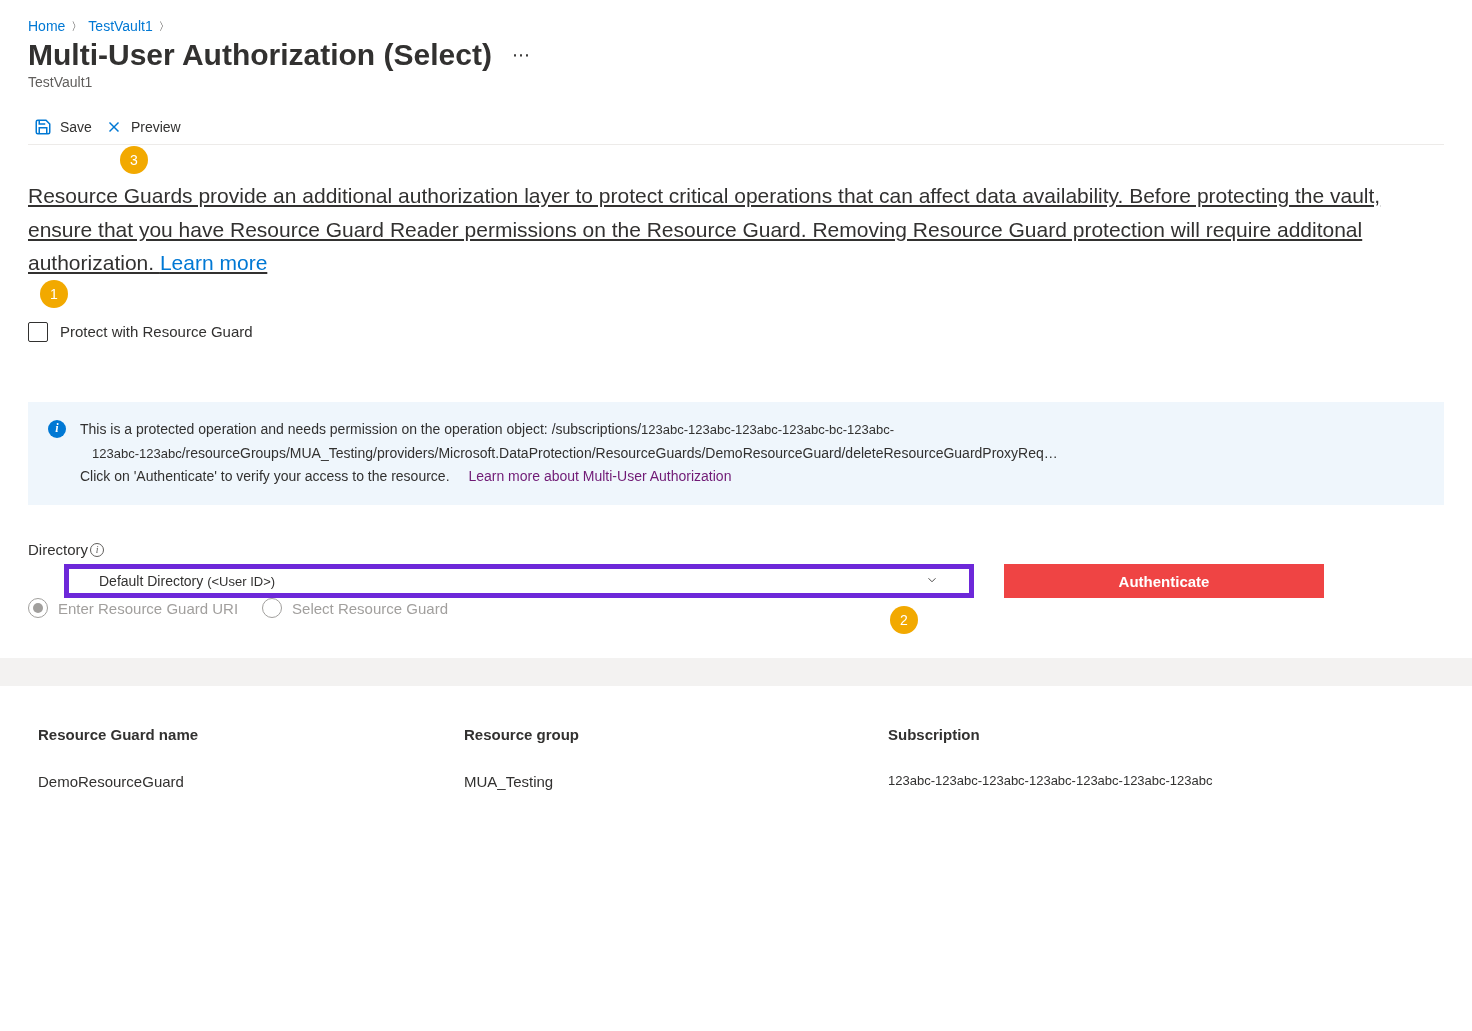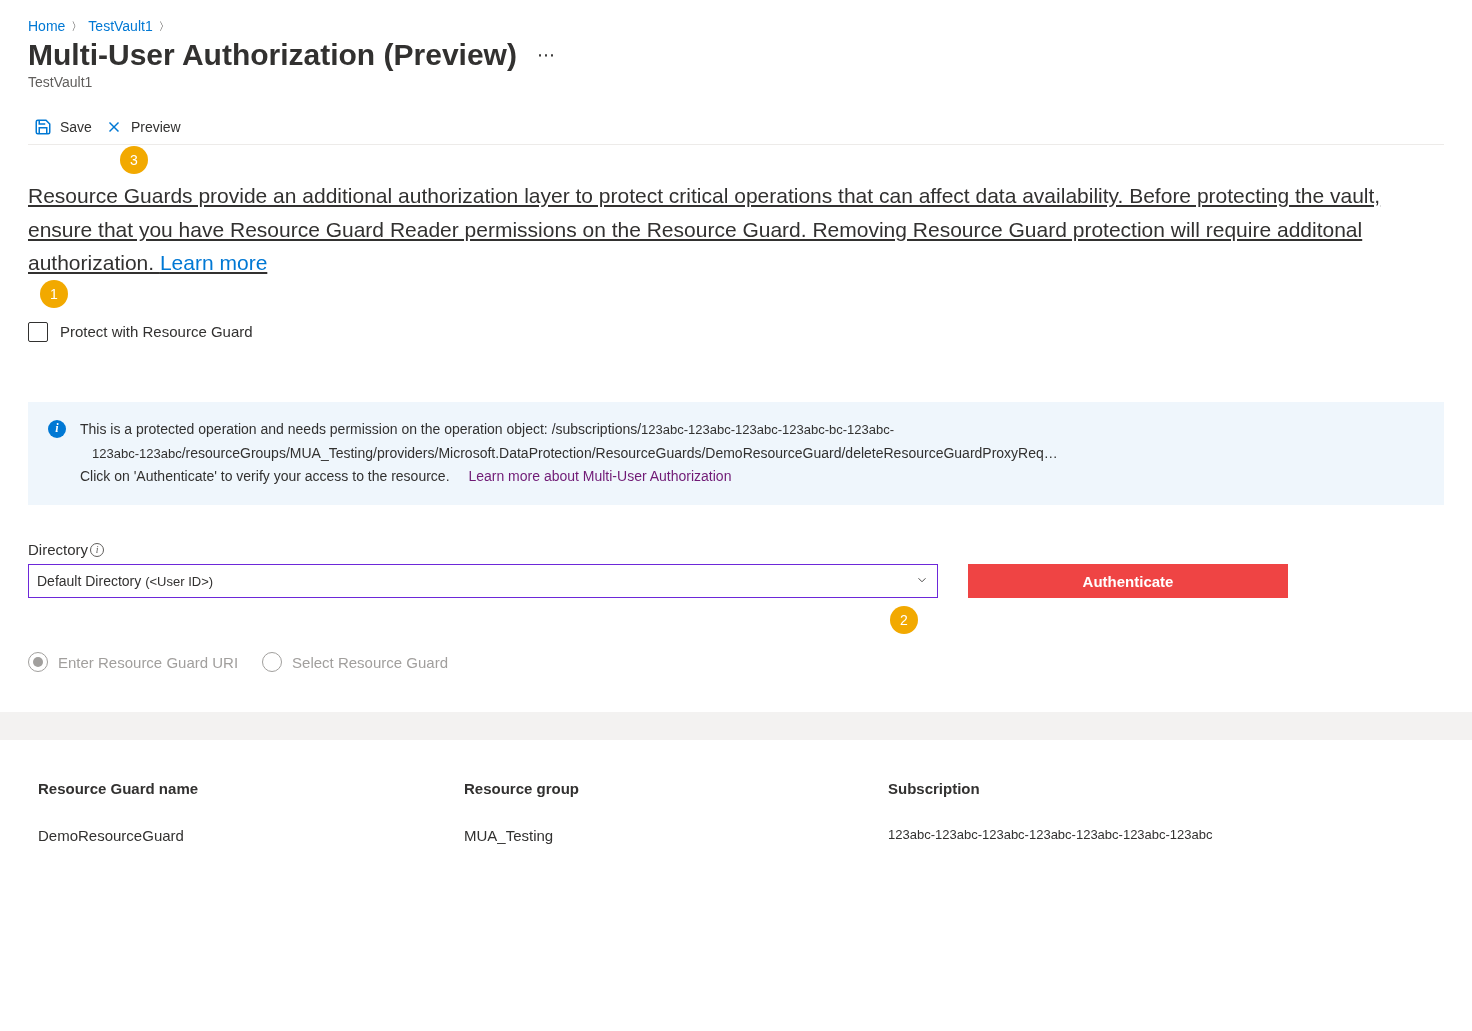--- a/index.html
+++ b/index.html
@@ -208,28 +208,29 @@
     }
     .directory-row {
       display: flex;
       gap: 30px;
       align-items: center;
       position: relative;
     }
     .dropdown {
       flex: 1;
       max-width: 910px;
-      border: 1px solid #6d28d9;
+      border: 5px solid #6d28d9;
       height: 34px;
       display: flex;
       align-items: center;
       justify-content: space-between;
-      padding: 0 8px;
+      padding: 0 30px;
       cursor: pointer;
       background: #fff;
+      margin-left: 36px;
     }
     .dropdown-text {
       font-size: 14px;
       color: #323130;
     }
     .dropdown-text .user-id {
       font-size: 13px;
     }
     .dropdown-chevron {
       font-size: 12px;
@@ -253,21 +254,20 @@
       height: 28px;
       border-radius: 50%;
       background: #f2a900;
       color: #fff;
       display: flex;
       align-items: center;
       justify-content: center;
       font-size: 14px;
     }
     .radio-section {
-      margin-top: 54px;
       display: flex;
       gap: 24px;
       align-items: center;
     }
     .radio-item {
       display: flex;
       align-items: center;
       gap: 10px;
       cursor: pointer;
     }
@@ -331,21 +331,21 @@
 <body>
 
 <div class="breadcrumb">
   <a>Home</a>
   <span class="chevron">〉</span>
   <a>TestVault1</a>
   <span class="chevron">〉</span>
 </div>
 
 <div class="page-title-row">
-  <h1 class="page-title">Multi-User Authorization (Preview)</h1>
+  <h1 class="page-title">Multi-User Authorization (Select)</h1>
   <span class="ellipsis">⋯</span>
 </div>
 <div class="subtitle">TestVault1</div>
 
 <div class="toolbar">
   <button class="toolbar-btn">
     <span class="icon">
       <svg width="18" height="18" viewBox="0 0 24 24" fill="none" stroke="#0078d4" stroke-width="2">
           <path d="M19 21H5a2 2 0 0 1-2-2V5a2 2 0 0 1 2-2h11l5 5v11a2 2 0 0 1-2 2z"></path>
           <polyline points="17 21 17 13 7 13 7 21"></polyline>

